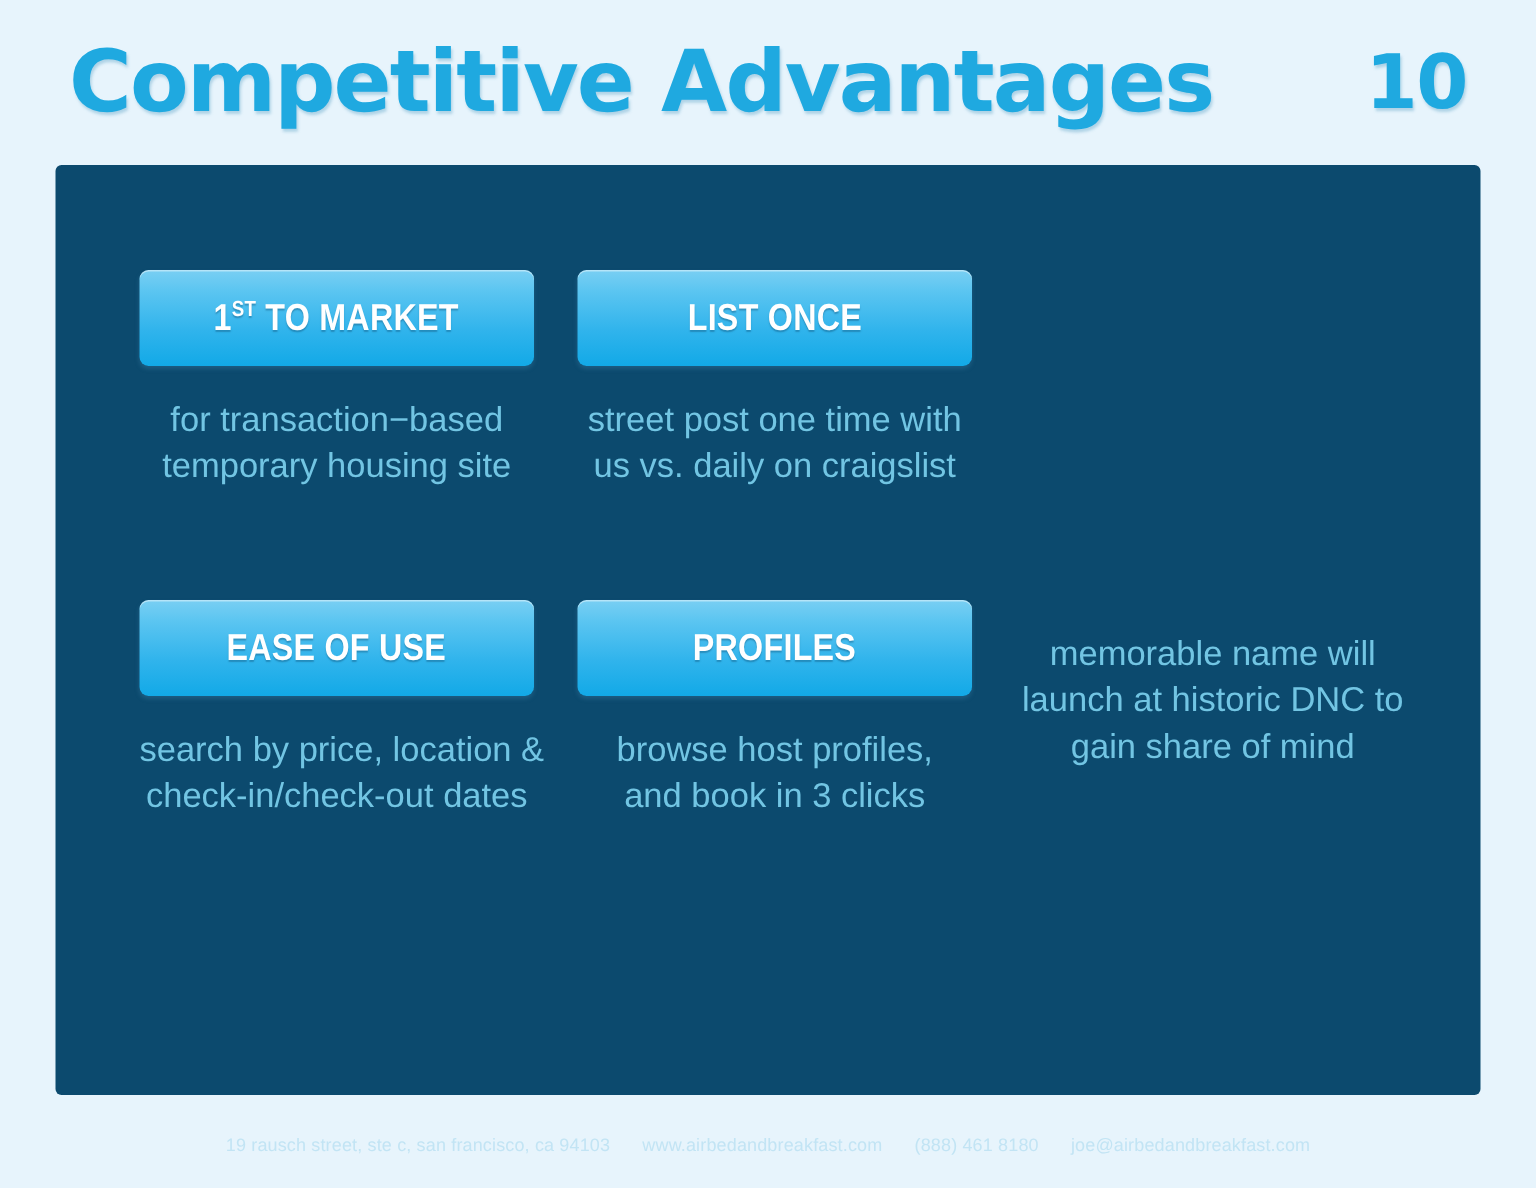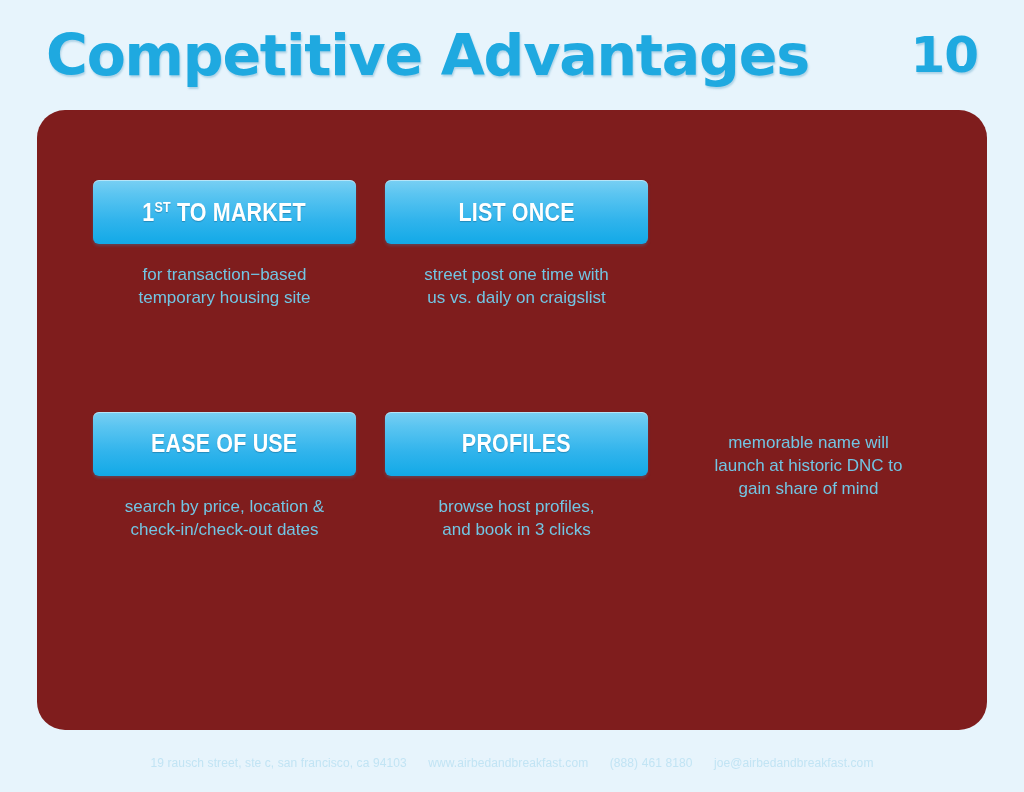--- a/index.html
+++ b/index.html
@@ -58,37 +58,37 @@
     margin-left: 28px;
   }
 
   
   .content-card {
     position: absolute;
     left: 37px;
     top: 110px;
     width: 950px;
     height: 620px;
-    background: #7f1d1d;
-    border-radius: 28px;
+    background: #0c4a6e;
+    border-radius: 4px;
   }
 
   
   .advantage-grid {
     position: absolute;
     left: 56px;
     top: 70px;
     width: 848px;
   }
   .advantage-row {
     display: flex;
     justify-content: flex-start;
   }
   .advantage-row.row-2 {
-    margin-top: 102px;
+    margin-top: 74px;
   }
   .advantage-cell {
     width: 263px;
     margin-right: 29px;
   }
   .advantage-cell:last-child {
     margin-right: 0;
   }
 
   
@@ -120,21 +120,21 @@
     font-size: 0.58em;
     vertical-align: super;
     line-height: 0;
   }
 
   
   .advantage-caption {
     margin-top: 20px;
     text-align: center;
     color: #72c5e3;
-    font-size: 17px;
+    font-size: 23px;
     line-height: 1.35;
     font-family: "Liberation Sans", sans-serif;
   }
   .advantage-caption .caption-line {
     display: block;
     white-space: nowrap;
   }
 
   
   .slide-footer {

